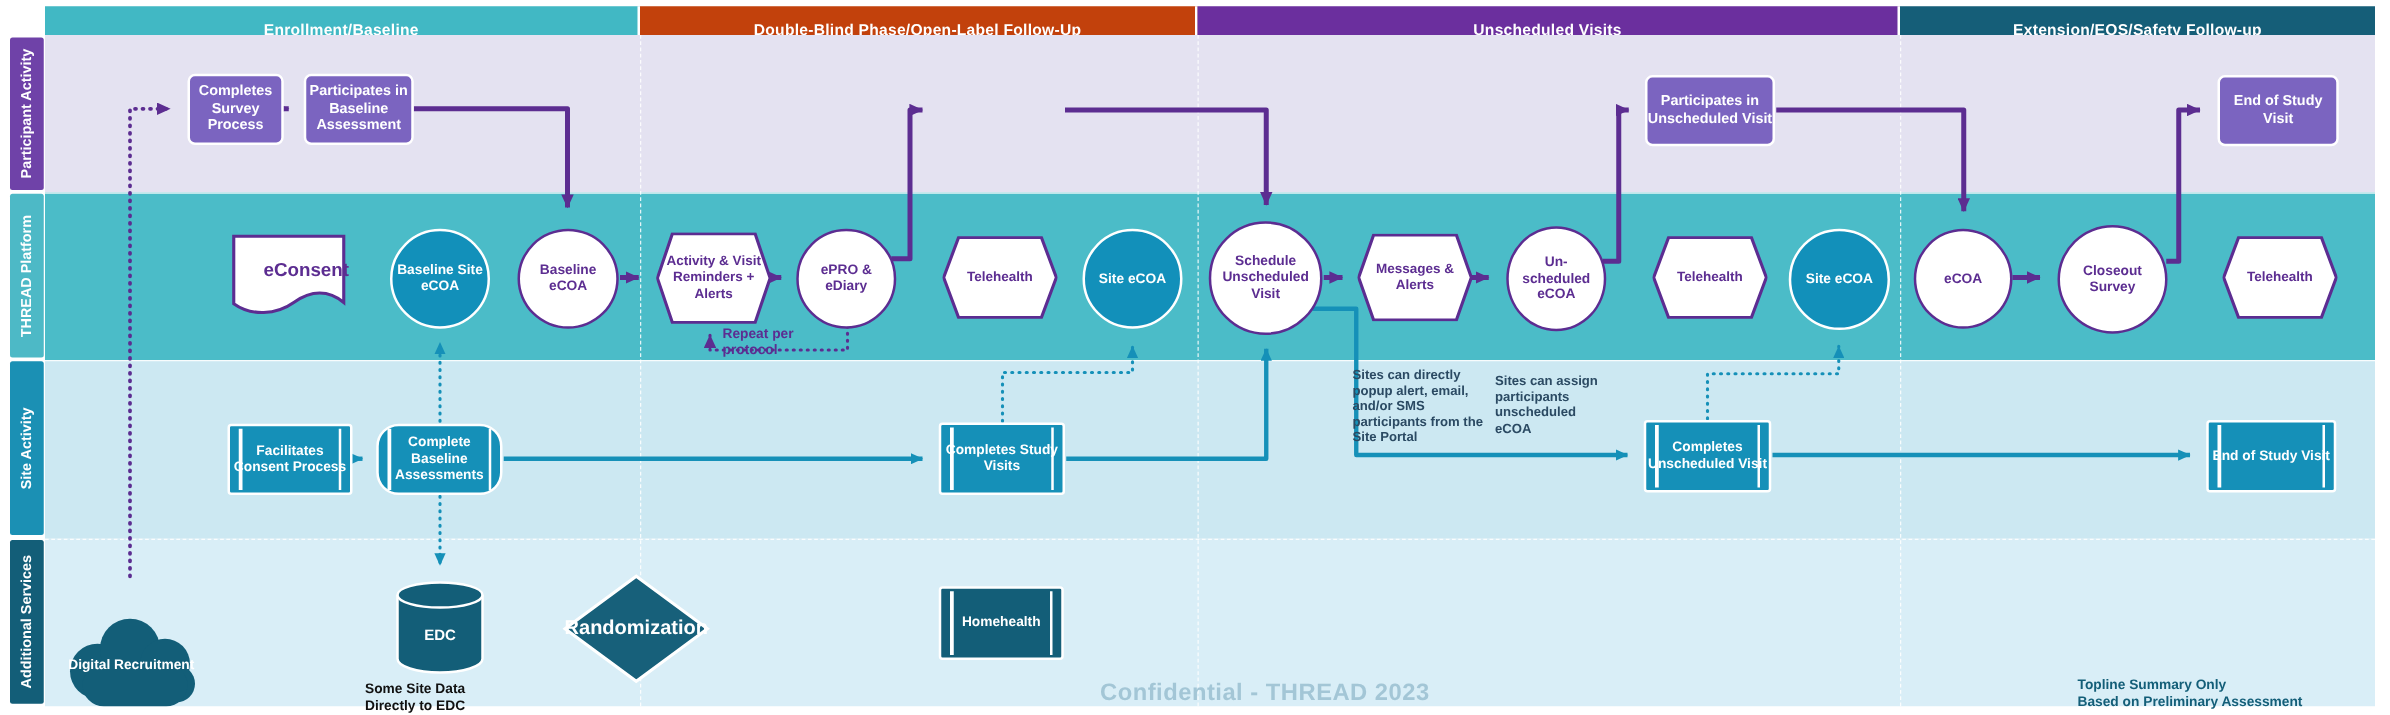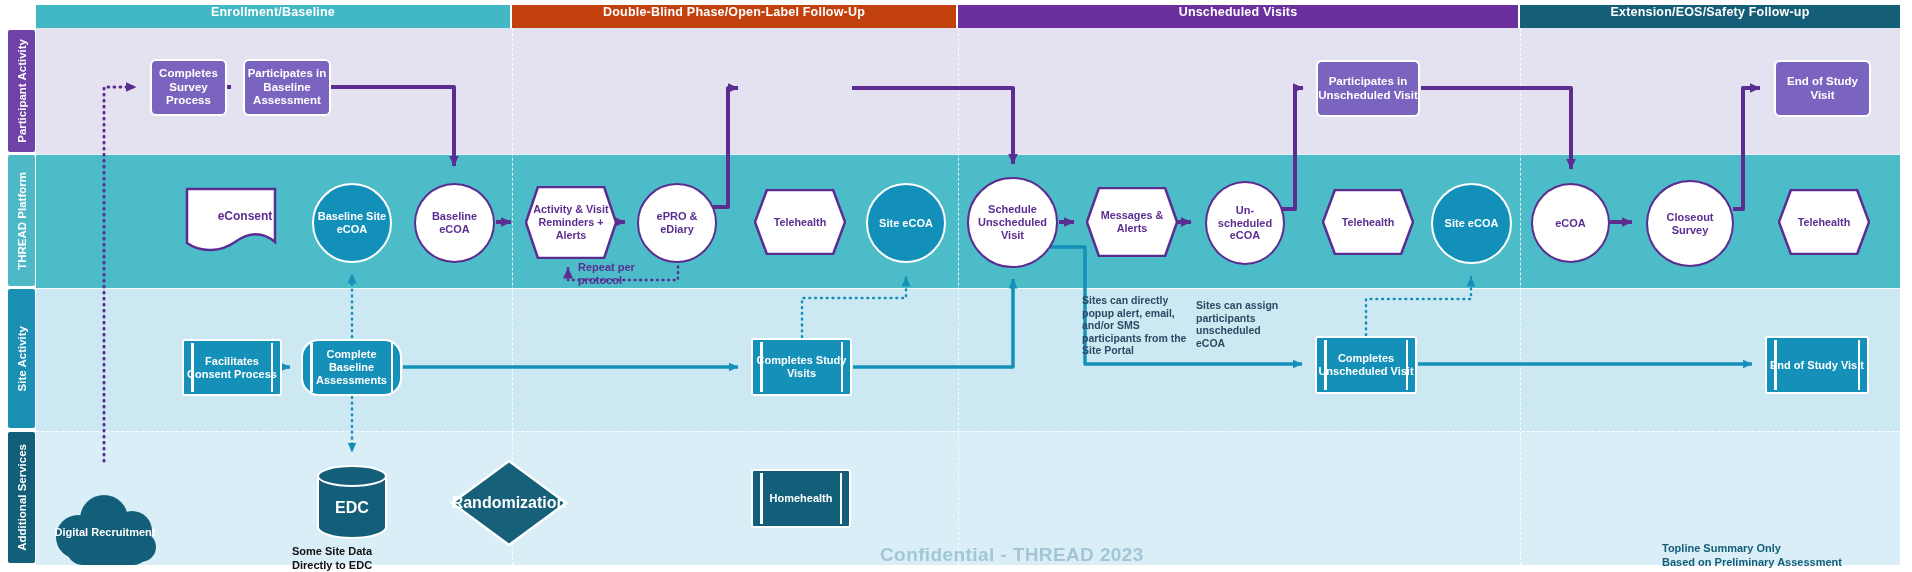--- a/index.html
+++ b/index.html
@@ -1,19 +1,19 @@
 <!DOCTYPE html>
 <html><head>
 <meta charset="utf-8">
 <style>
   html,body{margin:0;padding:0;background:#fff;}
   #canvas{position:relative;width:1912px;height:572px;background:#fff;overflow:hidden;
           font-family:"Liberation Sans",sans-serif;}
   
-  .phase{position:absolute;top:5px;height:37px;display:flex;align-items:flex-start;justify-content:center;
+  .phase{position:absolute;top:5px;height:37px;display:flex;align-items:center;justify-content:center;
          color:#fff;font-weight:bold;font-size:12.5px;letter-spacing:.2px;border-right:2px solid #fff;box-sizing:border-box;}
   
   .lanelabel{position:absolute;left:8px;width:27px;display:flex;align-items:center;justify-content:center;
              color:#fff;font-weight:bold;font-size:11.5px;border-radius:2px;}
   .lanelabel span{writing-mode:vertical-rl;transform:rotate(180deg);white-space:nowrap;}
   
   .band{position:absolute;left:36px;width:1864px;}
   .vsep{position:absolute;top:28px;height:537px;width:0;border-left:1px dashed rgba(255,255,255,.85);z-index:4;}
   .hsep{position:absolute;left:36px;width:1864px;height:0;border-top:1px solid rgba(255,255,255,.85);z-index:4;}
   
@@ -128,21 +128,21 @@
   <div class="node pbox" style="left:243px;top:59px;width:88px;height:57px;">
       <span class="nlabel">Participates in Baseline Assessment</span>
     </div>
   <div class="node pbox" style="left:1316px;top:60px;width:104px;height:57px;">
       <span class="nlabel">Participates in Unscheduled Visit</span>
     </div>
   <div class="node pbox" style="left:1774px;top:60px;width:97px;height:57px;">
       <span class="nlabel">End of Study Visit</span>
     </div>
 
-  <div class="node" style="left:185px;top:187px;width:92px;height:67px;color:#5c2d91;font-size:12px;padding-left:28px;">
+  <div class="node" style="left:185px;top:187px;width:92px;height:67px;color:#5c2d91;font-size:15px;padding-left:28px;">
     <svg class="shapebg" viewBox="0 0 92 67" preserveAspectRatio="none">
         <path d="M2,2 H90 V55 C78,45 64,45 50,55 C36,65 16,66 2,56 Z" fill="#fff" stroke="#5c2d91" stroke-width="2.5" vector-effect="non-scaling-stroke"></path>
       </svg>
     <span class="nlabel" style="margin-bottom:8px;">eConsent</span>
   </div>
   <div class="node dcircle" style="left:312px;top:183px;width:80px;height:80px;">
       <span class="nlabel">Baseline Site eCOA</span>
     </div>
   <div class="node wcircle" style="left:414px;top:183px;width:81px;height:80px;">
       <span class="nlabel">Baseline eCOA</span>
@@ -226,21 +226,21 @@
         <circle cx="95" cy="58" r="15" fill="#135e78"></circle>
       <rect x="20" y="42" width="84" height="34" rx="17" fill="#135e78"></rect>
     </svg>
     <span class="nlabel" style="margin-top:8px;">Digital Recruitment</span>
   </div>
   <div class="node darkshape" style="left:315px;top:464px;width:74px;height:76px;">
     <svg class="shapebg" viewBox="0 0 74 76">
       <path d="M3,12 V63 A34,11 0 0 0 71,63 V12" fill="#135e78" stroke="#fff" stroke-width="2"></path>
       <ellipse cx="37" cy="12" rx="34" ry="10" fill="#135e78" stroke="#fff" stroke-width="2"></ellipse>
     </svg>
-    <span class="nlabel" style="margin-top:12px;font-size:16px;">EDC</span>
+    <span class="nlabel" style="margin-top:12px;font-size:12px;">EDC</span>
   </div>
   <div class="freetext edccap" style="left:292px;top:545px;width:120px;">Some Site Data Directly to EDC</div>
   <div class="node darkshape" style="left:450px;top:459px;width:118px;height:88px;">
     <svg class="shapebg" viewBox="0 0 118 88" preserveAspectRatio="none">
         <polygon points="59,2 116,44 59,86 2,44" fill="#17607a" stroke="#fff" stroke-width="2.5" vector-effect="non-scaling-stroke"></polygon>
       </svg>
     <span class="nlabel" style="font-size:16px;">Randomization</span>
   </div>
   <div class="node sbox dark" style="left:751px;top:469px;width:100px;height:59px;">
       <span class="nlabel">Homehealth</span>

